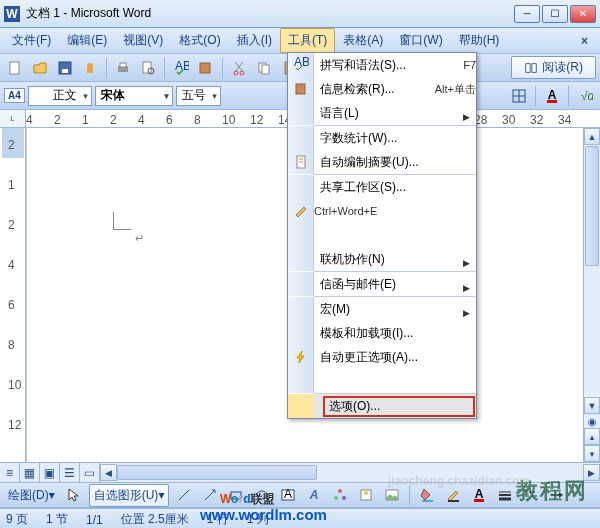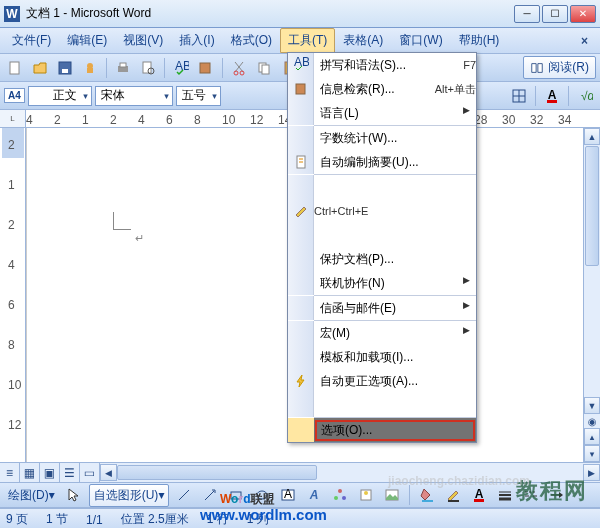--- a/index.html
+++ b/index.html
@@ -20,24 +20,24 @@
 .menubar .x { margin-left: auto; padding: 0 8px; color: #2a4d85; font-weight: bold; }
 
 
 .toolbar { height: 28px; background: linear-gradient(#dce9fb,#bdd3f0); display: flex; align-items: center; padding: 0 4px; gap: 3px; border-bottom: 1px solid #9db6dc; }
 .tbtn { width: 22px; height: 22px; border: 1px solid transparent; border-radius: 2px; display: flex; align-items: center; justify-content: center; }
 .tbtn svg { width: 16px; height: 16px; }
 .sep { width: 1px; height: 20px; background: #9db6dc; margin: 0 2px; }
 .combo { height: 20px; background: #fff; border: 1px solid #7a9ccf; display: flex; align-items: center; padding: 0 14px 0 5px; position: relative; min-width: 60px; }
 .combo::after { content: "▾"; position: absolute; right: 3px; color: #2a4d85; font-size: 9px; }
 .combo.style { min-width: 62px; padding-left: 24px; }
-.combo.font { min-width: 78px; }
+.combo.font { min-width: 78px; font-weight: bold; }
 .combo.size { min-width: 38px; }
 .smallA4 { background:#fff; border:1px solid #7a9ccf; padding:1px 3px; font-size:10px; color:#15428b; font-weight:bold; }
-.readbtn { border:1px solid #7a9ccf; border-radius:2px; padding:2px 6px; display:flex; align-items:center; gap:4px; background:linear-gradient(#fff,#e2ecfa); color:#15428b; }
+.readbtn { border:1px solid #7a9ccf; border-radius:2px; padding:2px 12px; display:flex; align-items:center; gap:4px; background:linear-gradient(#fff,#e2ecfa); color:#15428b; }
 
 
 .ruler { height: 18px; background: #fff; border-bottom: 1px solid #9db6dc; display:flex; }
 .ruler-corner { width:26px; background:#eef4fc; border-right:1px solid #9db6dc; display:flex; align-items:center; justify-content:center; }
 .ruler-scale { flex:1; position:relative; font-size:9px; color:#555; }
 .ruler-scale span { position:absolute; top:3px; }
 
 
 .docwrap { display:flex; height: 334px; background:#7a9ccf; }
 .vruler { width:26px; background:#fff; border-right:1px solid #9db6dc; position:relative; font-size:9px; color:#555; }
@@ -68,25 +68,25 @@
 
 
 .statusbar { height:22px; background:linear-gradient(#e3edfb,#c8dbf5); display:flex; align-items:center; padding:0 6px; gap:18px; color:#15428b; border-top:1px solid #9db6dc; font-size:11px; }
 .statusbar .cell { white-space:nowrap; }
 
 
 .dropdown { position:absolute; left:287px; top:52px; width:190px; background:#fff; border:1px solid #7a8aa8; box-shadow:2px 2px 4px rgba(0,0,0,.3); z-index:10; }
 .dd-row { height:24px; display:flex; align-items:center; position:relative; }
 .dd-gutter { width:26px; height:100%; background:linear-gradient(90deg,#eef2fa,#d9e3f4); border-right:1px solid #c3cde0; display:flex; align-items:center; justify-content:center; }
 .dd-gutter svg { width:16px; height:16px; }
-.dd-label { flex:1; padding:0 6px; color:#000; display:flex; align-items:flex-start; }
+.dd-label { flex:1; padding:0 6px; color:#000; display:flex; align-items:flex-end; }
 .dd-label .arrow { margin-left:auto; font-size:9px; color:#333; }
 .dd-short { color:#333; padding-right:0; font-size:11px; }
 .dd-sep { height:1px; margin-left:26px; background:#c3cde0; }
-.dd-row.highlight { background:#737373; }
+.dd-row.highlight { background:#e5e5e5;gap:8px; }
 .dd-row.highlight .dd-gutter { background:#ffe7a2; border-right-color:#ffe7a2; }
 .dd-row.highlight .dd-label { border:2px solid #d03020; margin:1px; padding:0 4px; }
 
 
 .wm { position:absolute; font-weight:bold; pointer-events:none; z-index:50; }
 .wm1 { left:220px; top:486px; font-size:19px; }
 .wm1 .a{color:#d40;} .wm1 .b{color:#08a;} .wm1 .c{color:#c9c;} .wm1 .d{color:#06c;}
 .wm2 { left:200px; top:506px; color:#0a56c8; font-size:15px; }
 .wm3 { right:12px; bottom:22px; color:#14532d; font-size:22px; opacity:.7; letter-spacing:2px; }
 .wm4 { right:70px; bottom:40px; color:#bbb; font-size:12px; opacity:.5;text-align:center; }
@@ -104,22 +104,22 @@
     <div class="winbtn">─</div>
     <div class="winbtn">☐</div>
     <div class="winbtn close">✕</div>
   </div>
 </div>
 
 <div class="menubar">
   <span class="menuitem">文件(F)</span>
   <span class="menuitem">编辑(E)</span>
   <span class="menuitem">视图(V)</span>
+  <span class="menuitem">格式(O)</span>
   <span class="menuitem">插入(I)</span>
-  <span class="menuitem">格式(O)</span>
   <span class="menuitem open">工具(T)</span>
   <span class="menuitem">表格(A)</span>
   <span class="menuitem">窗口(W)</span>
   <span class="menuitem">帮助(H)</span>
   <span class="x">×</span>
 </div>
 
 <div class="toolbar">
   <div class="tbtn">
       <svg viewBox="0 0 16 16">
@@ -463,37 +463,34 @@
           <line x1="6" y1="8" x2="10" y2="8" stroke="#d80"></line>
         </svg>
       </div>
       <div class="dd-label">
         <span>自动编制摘要(U)...</span>
       </div>
     </div>
     <div class="dd-sep"></div>
     <div class="dd-row">
       <div class="dd-gutter"></div>
+      <div class="dd-label">
+        <span>共享工作区(S)...</span>
+      </div>
     </div>
     <div class="dd-row">
       <div class="dd-gutter">
         <svg viewBox="0 0 16 16">
           <path d="M3 12l8-8 2 2-8 8z" fill="#e8c848" stroke="#976"></path>
         </svg>
       </div>
-      <div class="dd-short">Ctrl+Ctrl+E</div>
-    </div>
-    <div class="dd-row">
-      <div class="dd-gutter"></div>
-    </div>
-    <div class="dd-row">
-      <div class="dd-gutter"></div>
-      <div class="dd-label">
-        <span>保护文档(P)...</span>
-      </div>
+      <div class="dd-short">Ctrl+Word+E</div>
+    </div>
+    <div class="dd-row">
+      <div class="dd-gutter"></div>
     </div>
     <div class="dd-row">
       <div class="dd-gutter"></div>
       <div class="dd-label">
         <span>联机协作(N)</span>
         <span class="arrow">▶</span>
       </div>
     </div>
     <div class="dd-sep"></div>
     <div class="dd-row">

